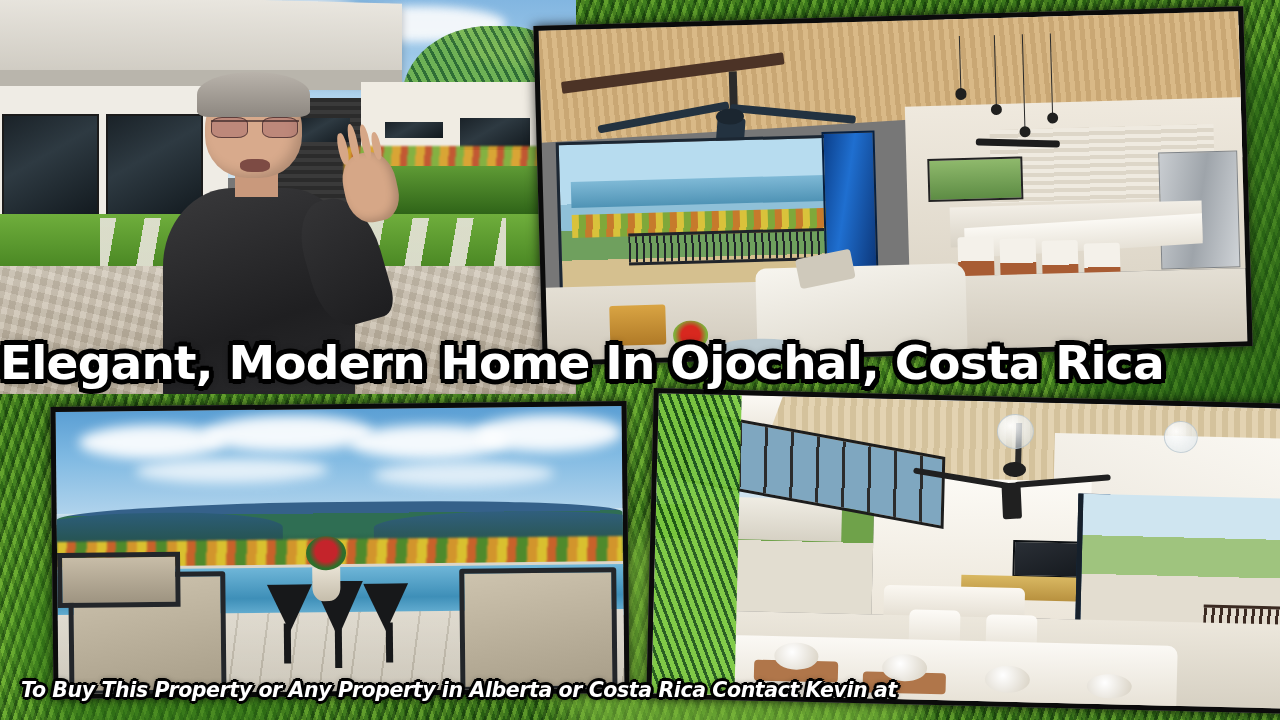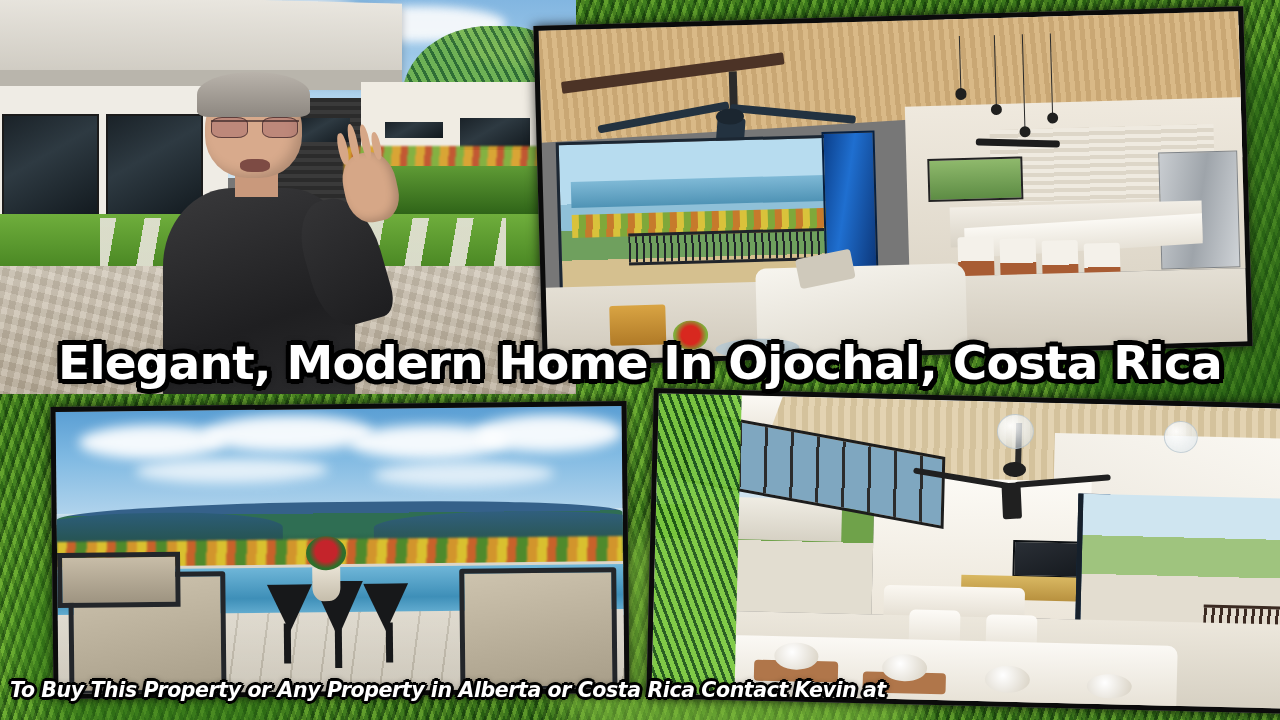--- a/index.html
+++ b/index.html
@@ -212,34 +212,34 @@
   #p4 .place{position:absolute;background:#b0764a;border-radius:4px;}
   #p4 .bowl{position:absolute;background:radial-gradient(circle at 40% 35%,#fff,#d6cfc0);border-radius:50%;}
   #p4 .chairW{position:absolute;background:linear-gradient(180deg,#fdfbf7,#e2dccf);border-radius:6px 6px 2px 2px;}
   #p4 .sofaW{position:absolute;left:36%;top:62%;width:22%;height:14%;
     background:linear-gradient(180deg,#fbf8f2,#ddd6c8);border-radius:6px;}
   #p4 .palmleft{position:absolute;left:0;top:0;width:13%;height:100%;
     background:repeating-linear-gradient(68deg,rgba(22,80,16,.9) 0 3px,rgba(120,200,60,.92) 3px 8px);}
 
   
   .title{
-    position:absolute;left:0;right:0;top:339px;text-align:center;
+    position:absolute;left:0;right:0;top:339px;text-align:left;
     font-family:"DejaVu Sans","Liberation Sans",sans-serif;
     font-weight:700;font-size:47px;letter-spacing:-0.8px;
     color:#ffffff;white-space:nowrap;line-height:1;
     text-shadow:
       4px 0 0 #000,-4px 0 0 #000,0 4px 0 #000,0 -4px 0 #000,
       3px 3px 0 #000,-3px 3px 0 #000,3px -3px 0 #000,-3px -3px 0 #000,
       5px 0 0 #000,-5px 0 0 #000,0 5px 0 #000,0 -5px 0 #000,
       4px 4px 0 #000,-4px 4px 0 #000,4px -4px 0 #000,-4px -4px 0 #000,
       0 0 9px rgba(0,0,0,.9);
   }
 
   
-  .bottombar{position:absolute;left:0;right:0;bottom:8px;height:44px;
+  .bottombar{position:absolute;left:11px;right:0;bottom:8px;height:44px;
     display:flex;align-items:center;justify-content:flex-start;gap:6px;padding-left:10px;}
   .contact{
     font-family:"DejaVu Sans","Liberation Sans",sans-serif;
     font-style:italic;font-weight:700;font-size:20.5px;letter-spacing:-0.4px;
     color:#ffffff;white-space:nowrap;
     text-shadow:
       3px 0 0 #000,-3px 0 0 #000,0 3px 0 #000,0 -3px 0 #000,
       2px 2px 0 #000,-2px 2px 0 #000,2px -2px 0 #000,-2px -2px 0 #000,
       0 0 6px rgba(0,0,0,.95);
   }

